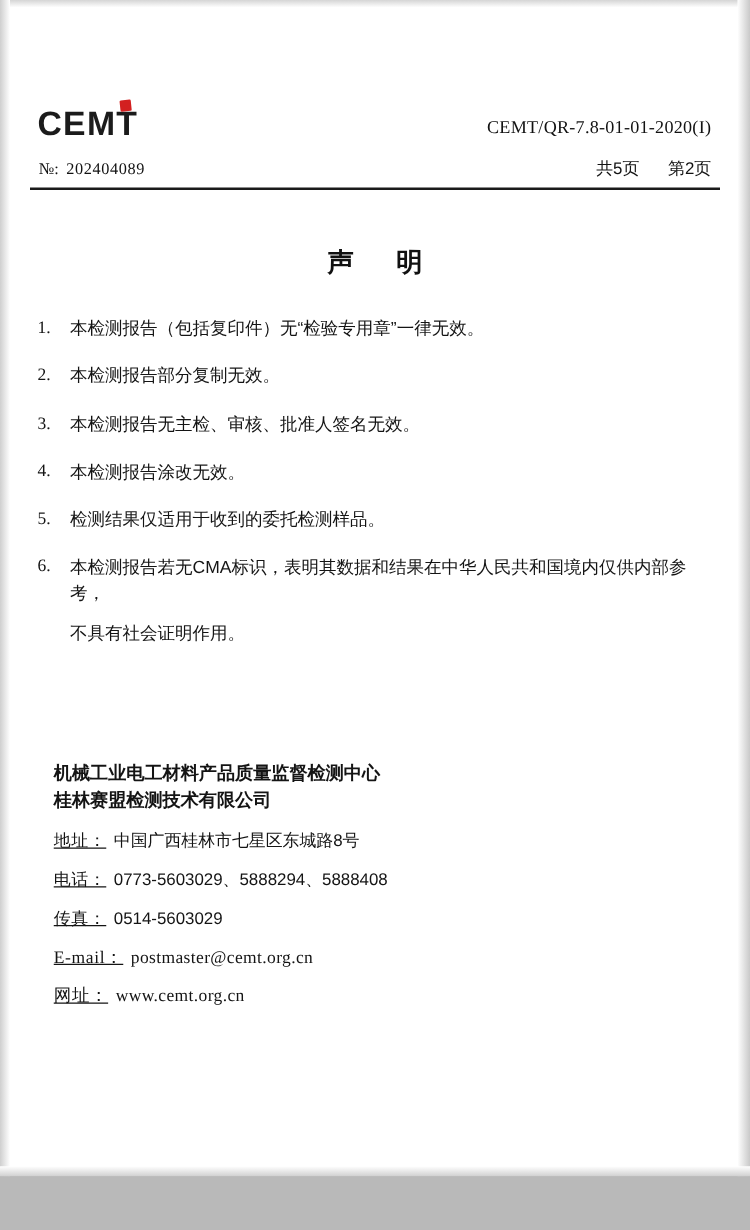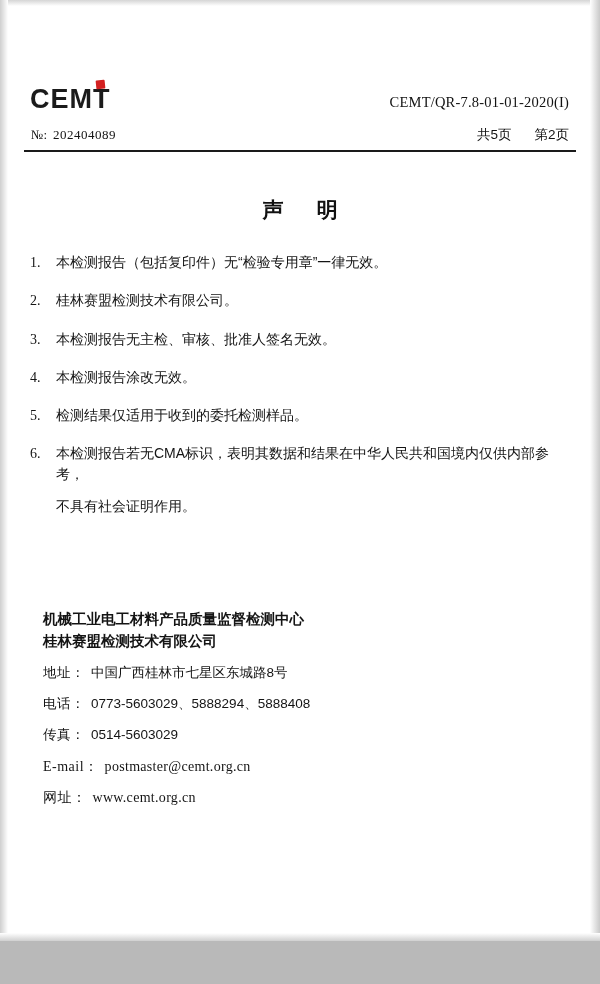--- a/index.html
+++ b/index.html
@@ -133,21 +133,21 @@
     background: #1a1a1a;
   }
 
   
   .title {
     position: absolute;
     left: 0;
     top: 196px;
     width: 600px;
     text-align: center;
-    font-family: Liberation Serif, serif;
+    font-family: Liberation Sans, sans-serif;
     font-weight: bold;
     font-size: 21px;
     letter-spacing: 14px;
     color: #111111;
     text-indent: 14px;
   }
 
   
   .clauses {
     position: absolute;
@@ -193,20 +193,21 @@
     font-size: 14.5px;
     line-height: 1.55;
   }
   .company .row {
     font-size: 13.5px;
     line-height: 1.55;
     margin-top: 10px;
   }
   .company .row .k {
     letter-spacing: 0.5px;
+    text-decoration: underline;
   }
   .company .row .v {
     margin-left: 6px;
   }
   .company .row.serif {
     font-family: "Liberation Serif", serif;
     font-size: 14px;
   }
   .company .row.serif .v {
     letter-spacing: 0.3px;
@@ -245,21 +246,21 @@
 
     <div class="clauses">
 
       <div class="clause">
         <span class="num">1.</span>
         <span class="body">本检测报告（包括复印件）无“检验专用章”一律无效。</span>
       </div>
 
       <div class="clause">
         <span class="num">2.</span>
-        <span class="body">桂林赛盟检测技术有限公司。</span>
+        <span class="body">本检测报告部分复制无效。</span>
       </div>
 
       <div class="clause">
         <span class="num">3.</span>
         <span class="body">本检测报告无主检、审核、批准人签名无效。</span>
       </div>
 
       <div class="clause">
         <span class="num">4.</span>
         <span class="body">本检测报告涂改无效。</span>

